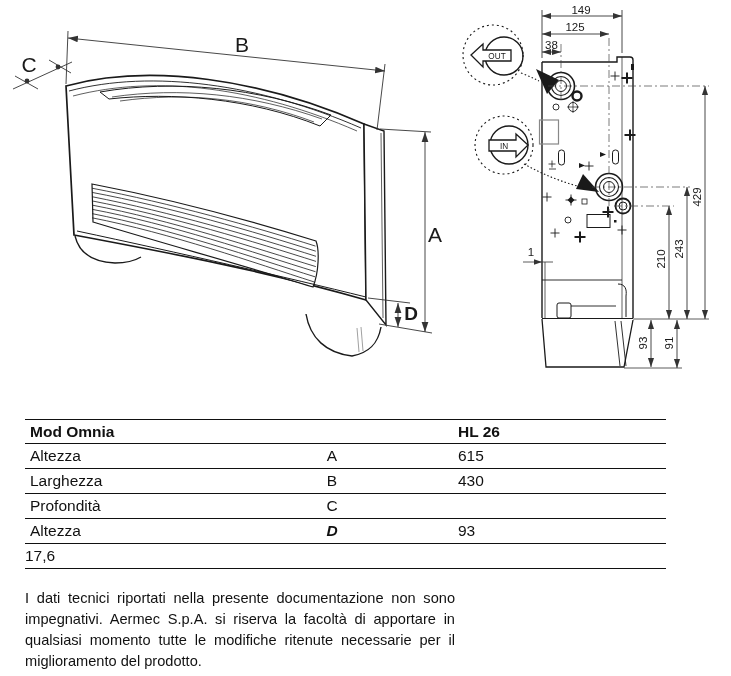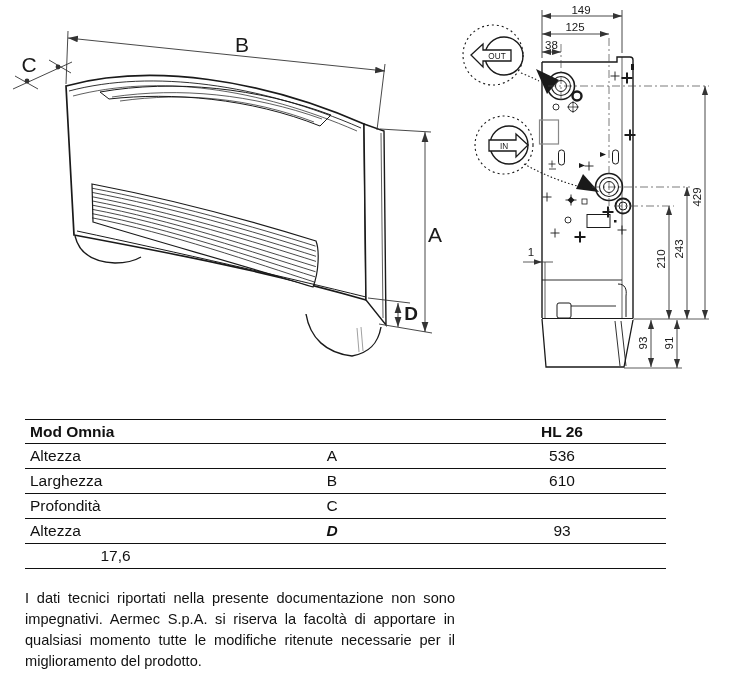--- a/index.html
+++ b/index.html
@@ -6,21 +6,21 @@
   #page{position:relative;width:731px;height:676px;background:#fff;overflow:hidden;
         font-family:"Liberation Sans", sans-serif;color:#111;}
   svg text{font-family:"Liberation Sans", sans-serif;fill:#1a1a1a;}
   .figsvg{position:absolute;}
   
   #dimtable{position:absolute;left:25px;top:419px;width:641px;border-top:1.6px solid #111;font-size:15.5px;}
   .tr{display:grid;grid-template-columns:181px 252px 208px;align-items:center;height:24px;border-bottom:1.3px solid #111;}
   .tr.head{font-weight:bold;height:23px;border-bottom:1.9px solid #111;}
   .c1{text-align:left;padding-left:5px;}
   .c2{text-align:center;}
-  .c3{text-align:center;}
+  .c3{}
   .emph{font-weight:bold;font-style:italic;}
   
   #disclaimer{position:absolute;left:25px;top:588px;width:430px;text-align:justify;
               font-size:14.6px;line-height:1.43;color:#111;}
 </style>
 </head>
 <body>
 
 <div id="page">
 
@@ -224,26 +224,26 @@
 
   <div id="dimtable">
     <div class="tr head">
       <div class="c1">Mod Omnia</div>
       <div class="c2"></div>
       <div class="c3">HL 26</div>
     </div>
     <div class="tr">
       <div class="c1">Altezza</div>
       <div class="c2">A</div>
-      <div class="c3">536</div>
+      <div class="c3">615</div>
     </div>
     <div class="tr">
       <div class="c1">Larghezza</div>
       <div class="c2">B</div>
-      <div class="c3">610</div>
+      <div class="c3">430</div>
     </div>
     <div class="tr">
       <div class="c1">Profondità</div>
       <div class="c2">C</div>
     </div>
     <div class="tr">
       <div class="c1">Altezza</div>
       <div class="c2 emph">D</div>
       <div class="c3">93</div>
     </div>

